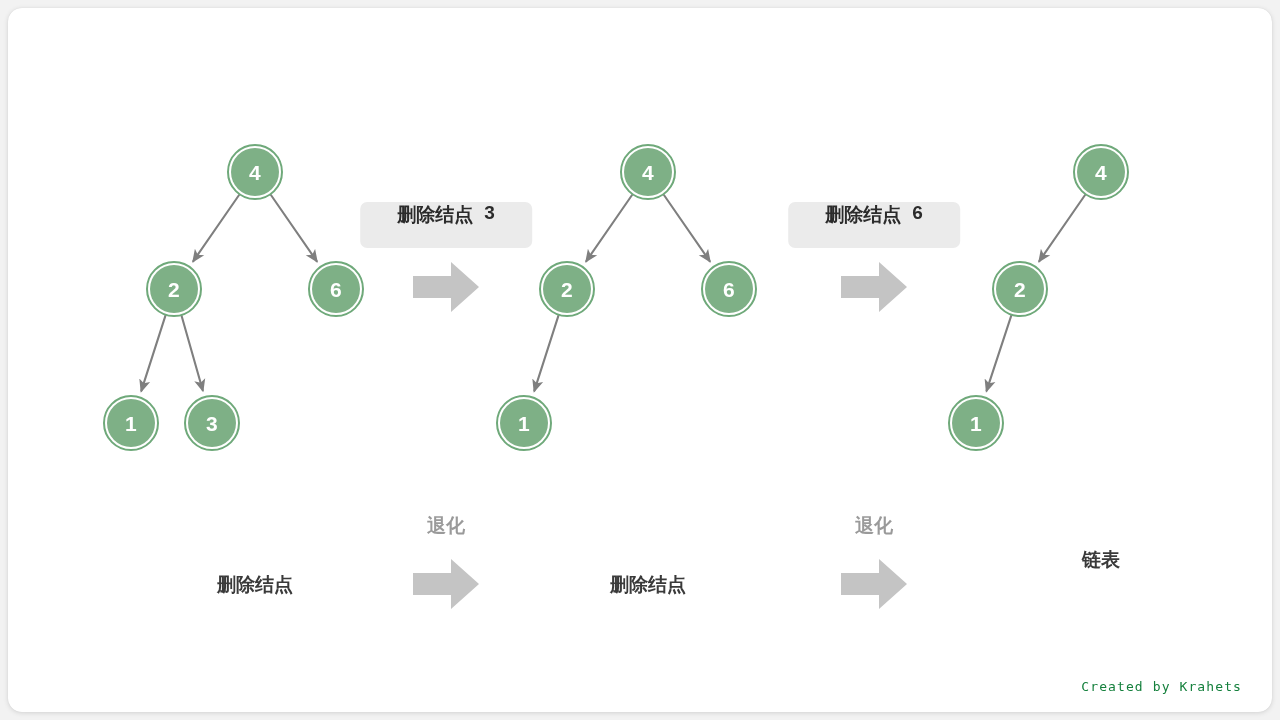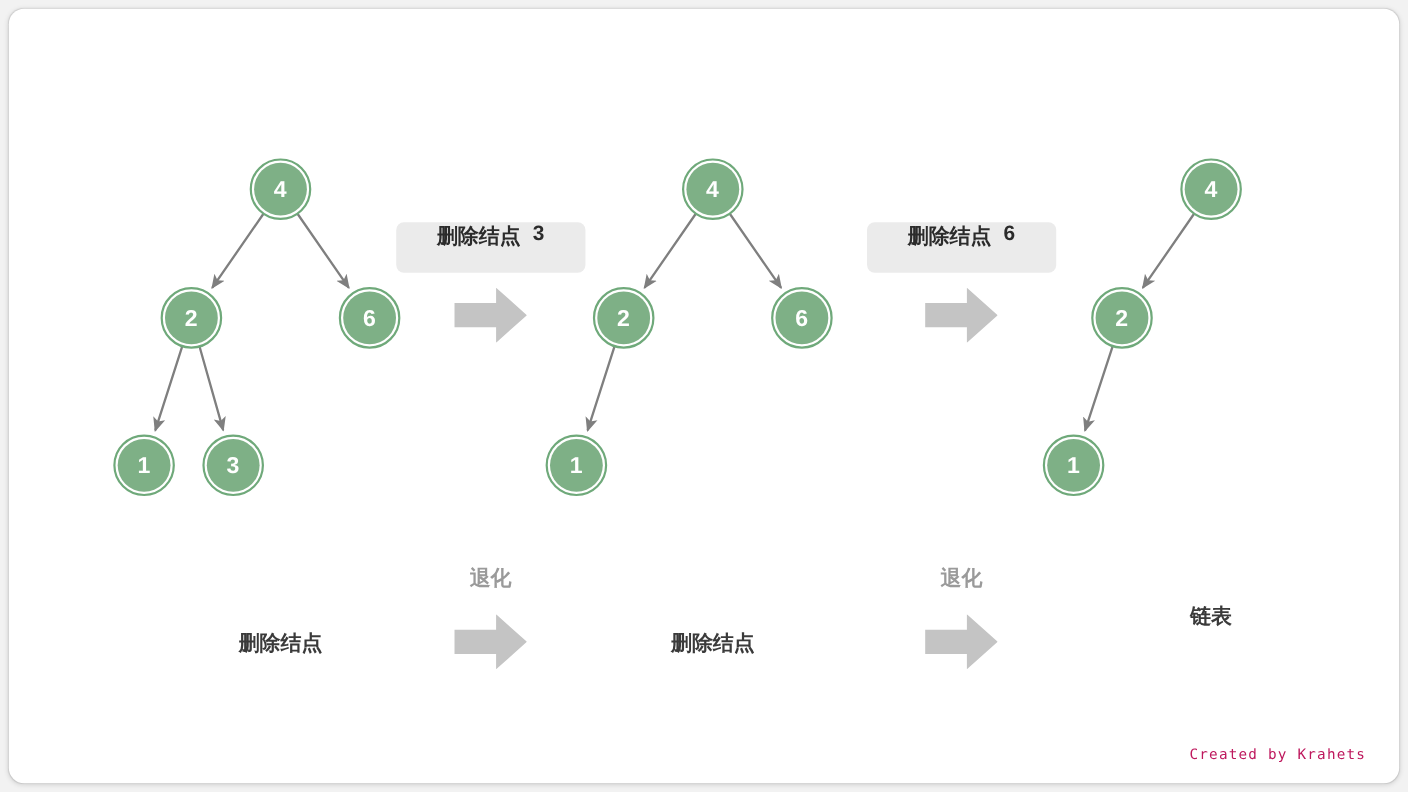--- a/index.html
+++ b/index.html
@@ -118,21 +118,21 @@
   
   .block-arrow {
     position: absolute;
     transform: translate(-50%, -50%);
   }
   
   .watermark {
     position: absolute;
     right: 30px;
     bottom: 18px;
-    color: #be185d;
+    color: #15803d;
     font-size: 13px;
     letter-spacing: 1.1px;
     font-family: "DejaVu Sans Mono", "Liberation Mono", monospace;
     white-space: nowrap;
   }
 </style>
 </head>
 <body>
 
 <div id="canvas">

